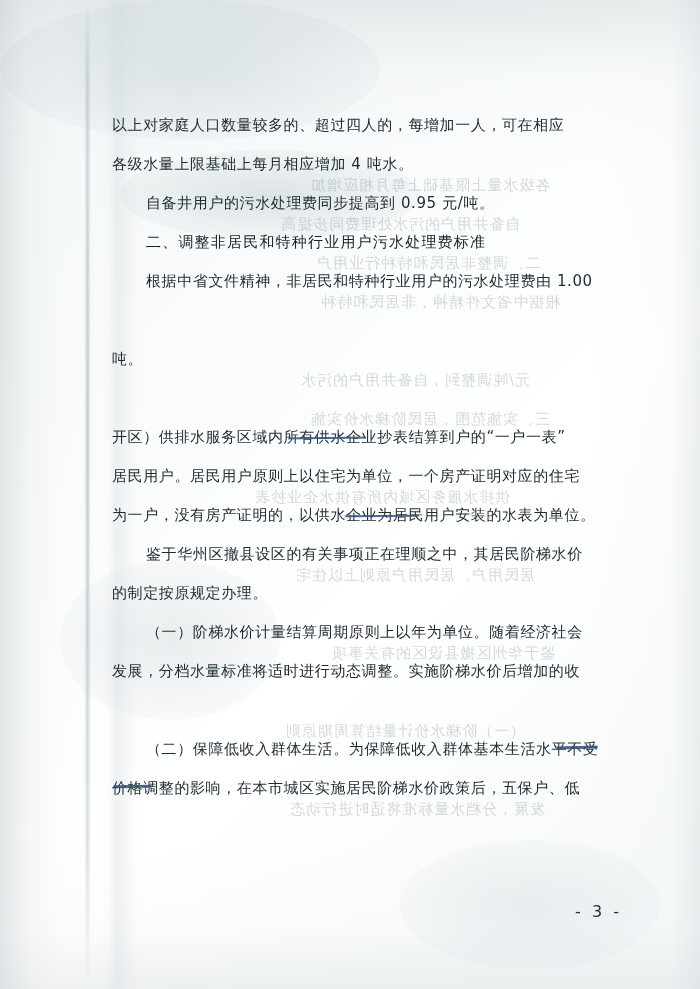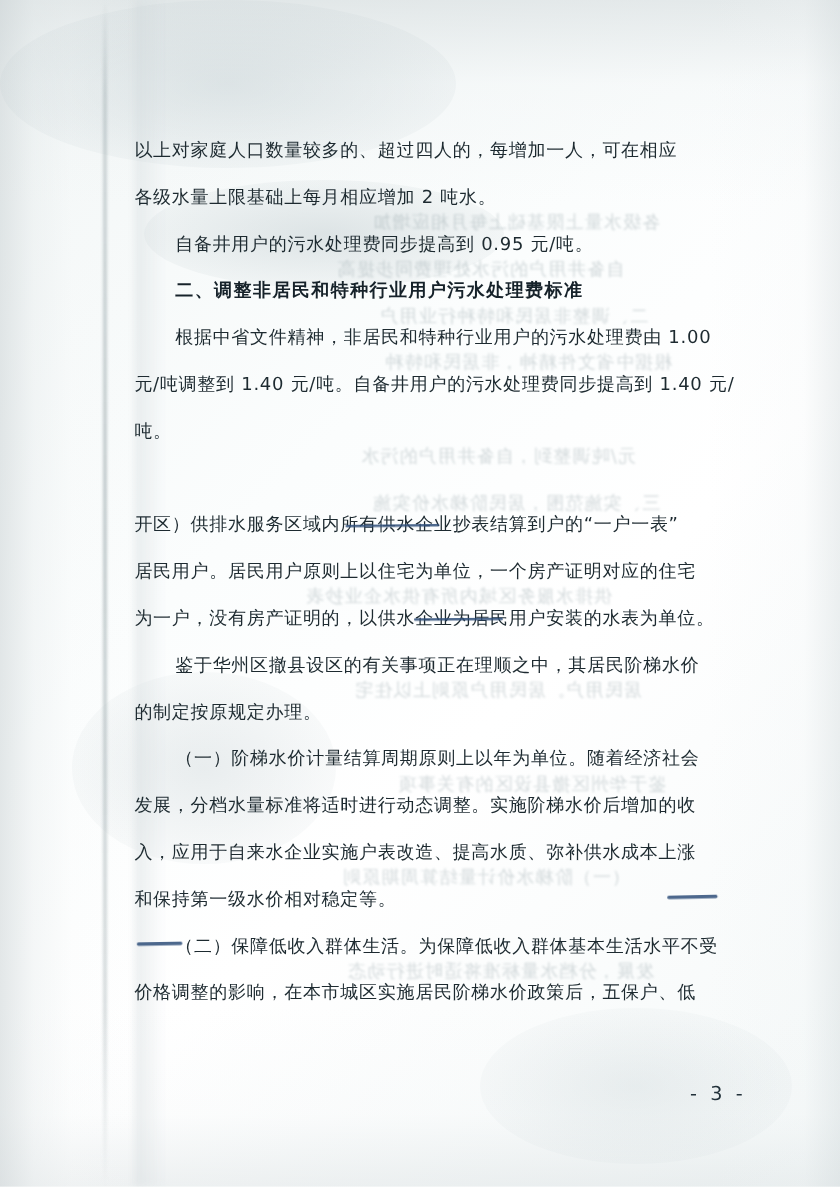--- a/index.html
+++ b/index.html
@@ -102,21 +102,21 @@
     font-family: "DejaVu Sans", sans-serif;
     font-size: 15px;
     line-height: 39px;
     color: #1d2a30;
     letter-spacing: 0.6px;
     text-align: justify;
     margin: 0;
   }
   .indent { text-indent: 34px; }
   .heading {
-    font-weight: bold;
+    font-weight: normal;
     letter-spacing: 1.2px;
     text-indent: 34px;
     color: #16222a;
   }
   .nowrapline { white-space: nowrap; }
 
   
   .uline {
     position: absolute;
     height: 2px;
@@ -176,56 +176,55 @@
     <div class="bline" style="left:165px; top:566px;">居民用户。居民用户原则上以住宅</div>
     <div class="bline" style="left:145px; top:644px;">鉴于华州区撤县设区的有关事项</div>
     <div class="bline" style="left:175px; top:722px;">（一）阶梯水价计量结算周期原则</div>
     <div class="bline" style="left:155px; top:800px;">发展，分档水量标准将适时进行动态</div>
   </div>
 
   <div class="textcol">
 
     <p class="p">
       <span class="nowrapline">以上对家庭人口数量较多的、超过四人的，每增加一人，可在相应</span><br>
-      <span class="nowrapline">各级水量上限基础上每月相应增加 2 吨水。</span>
+      <span class="nowrapline">各级水量上限基础上每月相应增加 4 吨水。</span>
     </p>
 
     <p class="p indent">
       <span class="nowrapline">自备井用户的污水处理费同步提高到 0.95 元/吨。</span>
     </p>
 
     <p class="p heading">
       <span class="nowrapline">二、调整非居民和特种行业用户污水处理费标准</span>
     </p>
 
     <p class="p indent">
       <span class="nowrapline">根据中省文件精神，非居民和特种行业用户的污水处理费由 1.00</span><br>
-      <span class="nowrapline">元/吨调整到 1.40 元/吨。自备井用户的污水处理费同步提高到 1.40 元/</span><br>
+      <br>
       <span class="nowrapline">吨。</span>
     </p>
 
 
     <p class="p indent">
       <br>
       <span class="nowrapline">开区）供排水服务区域内所有供水企业抄表结算到户的“一户一表”</span><br>
       <span class="nowrapline">居民用户。居民用户原则上以住宅为单位，一个房产证明对应的住宅</span><br>
       <span class="nowrapline">为一户，没有房产证明的，以供水企业为居民用户安装的水表为单位。</span>
     </p>
 
     <p class="p indent">
       <span class="nowrapline">鉴于华州区撤县设区的有关事项正在理顺之中，其居民阶梯水价</span><br>
       <span class="nowrapline">的制定按原规定办理。</span>
     </p>
 
 
     <p class="p indent">
       <span class="nowrapline">（一）阶梯水价计量结算周期原则上以年为单位。随着经济社会</span><br>
       <span class="nowrapline">发展，分档水量标准将适时进行动态调整。实施阶梯水价后增加的收</span><br>
-      <span class="nowrapline">入，应用于自来水企业实施户表改造、提高水质、弥补供水成本上涨</span><br>
-      <span class="nowrapline">和保持第一级水价相对稳定等。</span>
+      <br>
     </p>
 
     <p class="p indent">
       <span class="nowrapline">（二）保障低收入群体生活。为保障低收入群体基本生活水平不受</span><br>
       <span class="nowrapline">价格调整的影响，在本市城区实施居民阶梯水价政策后，五保户、低</span>
     </p>
 
   </div>
 
   <div class="uline" style="left:288px; top:437px; width:78px; transform:rotate(-0.6deg);"></div>

